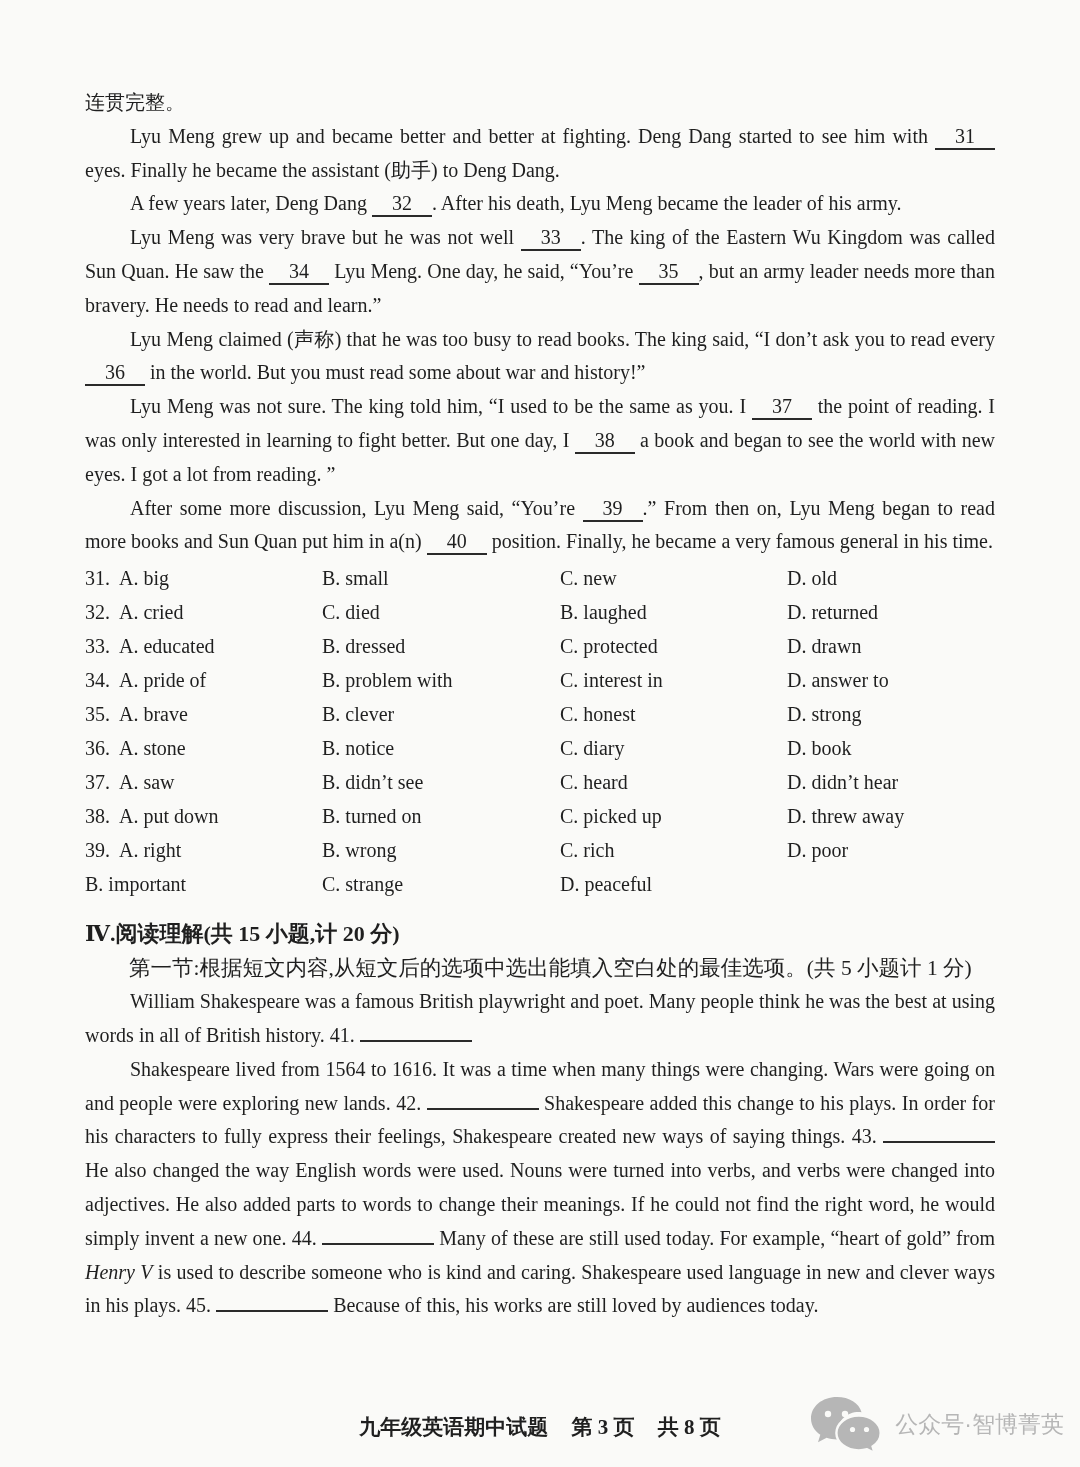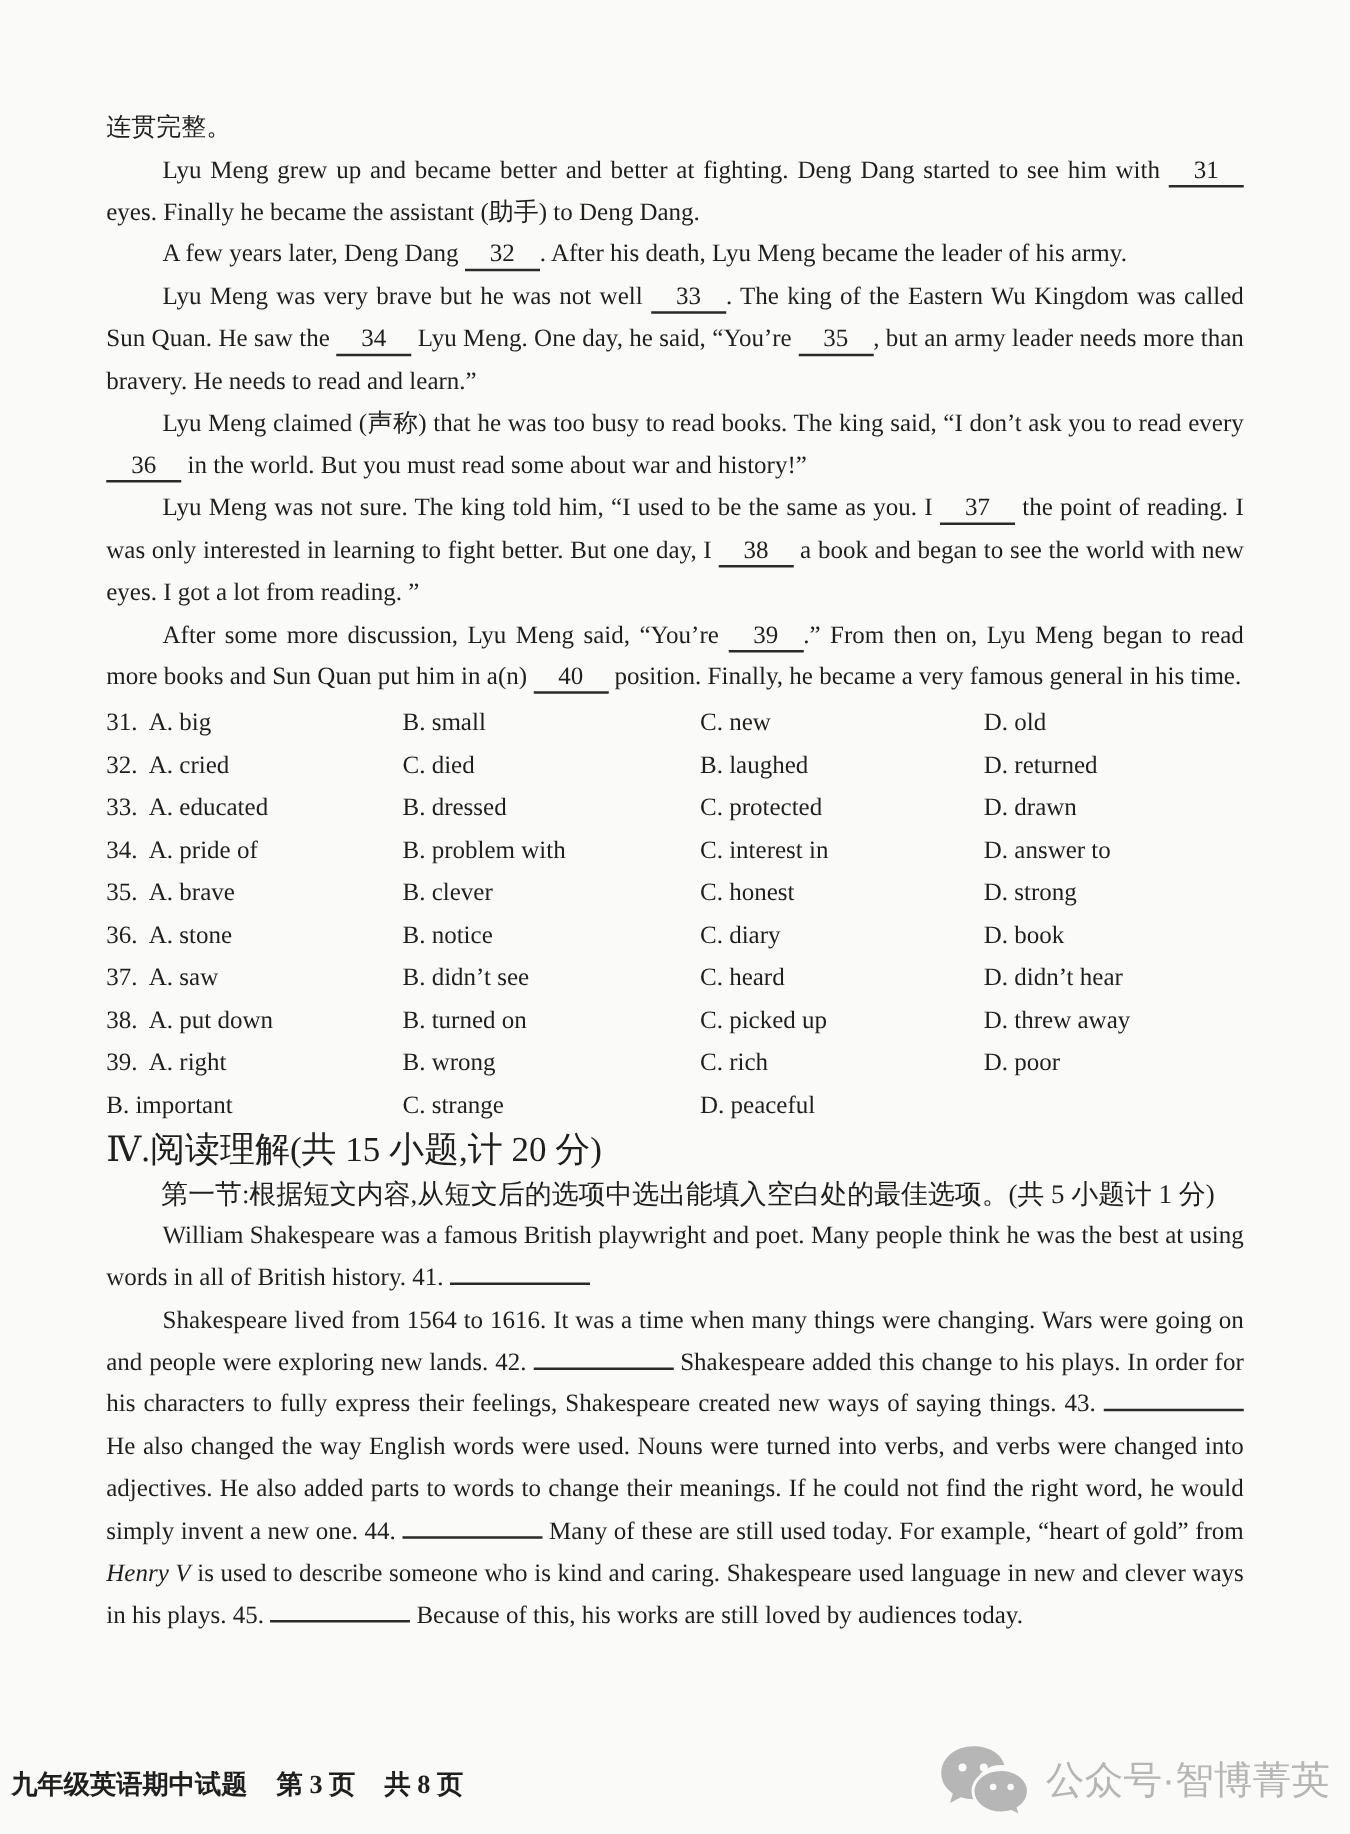--- a/index.html
+++ b/index.html
@@ -49,52 +49,52 @@
   }
   .options { margin-top: 2px; }
   .opt-row {
     display: grid;
     grid-template-columns: 237px 238px 227px auto;
     font-size: 20px;
     line-height: 34px;
   }
   .opt-num { margin-right: 9px; }
   .section-heading {
-    margin: 3px 0 0 0;
-    font-size: 28px;
+    margin: 16px 0 0 0;
+    font-size: 22px;
     line-height: 34px;
-    font-weight: normal;
+    font-weight: bold;
     font-family: "Liberation Serif", "DejaVu Serif", serif;
   }
   .instruction {
     margin: 0;
     font-size: 21.5px;
     line-height: 34px;
     text-indent: 44px;
     text-align: justify;
   }
   .footer {
     position: absolute;
     left: 0;
     right: 0;
     bottom: 26px;
-    text-align: left;
+    text-align: center;
     font-size: 21px;
     font-weight: bold;
   }
   .footer span { margin: 0 9px; }
   .watermark {
     position: absolute;
     right: 16px;
     bottom: 14px;
     display: flex;
     align-items: center;
     gap: 10px;
     color: var(--watermark);
-    font-size: 31px;
+    font-size: 23px;
     font-family: "Liberation Sans", "DejaVu Sans", sans-serif;
     background: var(--paper);
     padding-left: 6px;
   }
   .wechat-icon { flex: 0 0 auto; }
 </style>
 </head>
 <body>
 
 <div class="content">

